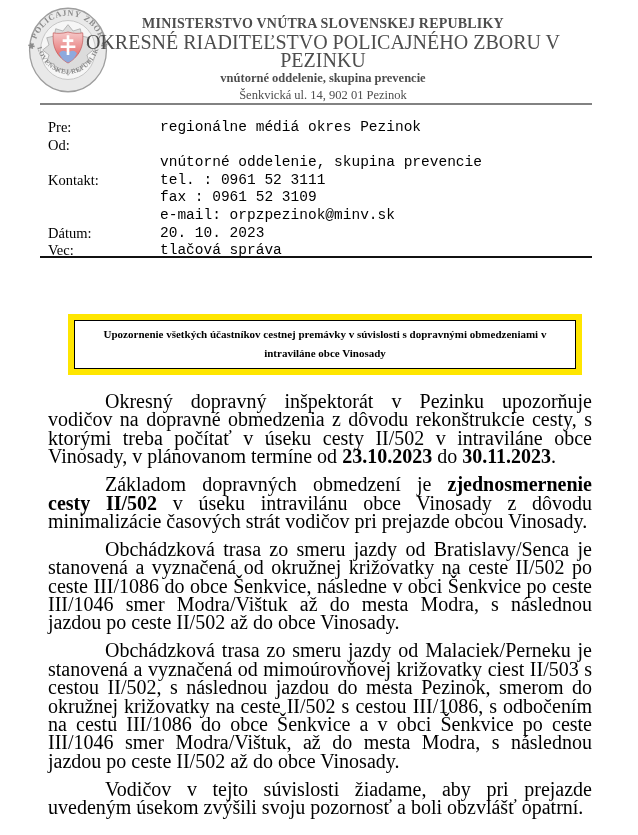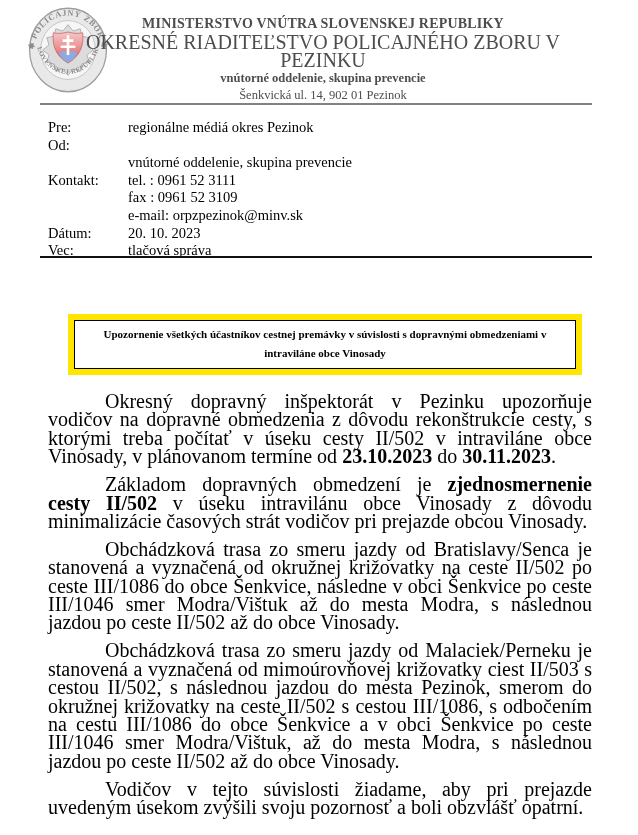--- a/index.html
+++ b/index.html
@@ -32,23 +32,23 @@
 
   .rule{position:absolute;left:40px;width:552px;border:0;}
   .rule-gray{top:103px;border-top:2px solid #828282;}
   .rule-black{top:256px;border-top:2px solid #111;}
 
   
   .meta{
     position:absolute;left:48px;top:119px;width:520px;
     font-size:14.5px;line-height:17.6px;
   }
-  .meta-row{display:flex;}
+  .meta-row{display:flex;gap:32px;}
   .meta-label{width:80px;flex:0 0 80px;}
-  .meta-value{flex:1;}
+  .meta-value{flex:1;font-family:Liberation Mono, monospace;}
 
   
   .title-outer{
     position:absolute;left:68px;top:314px;width:514px;
     border:6px solid var(--yellow);
     background:var(--yellow);
   }
   .title-inner{
     border:1px solid #000;
     background:#fff;

